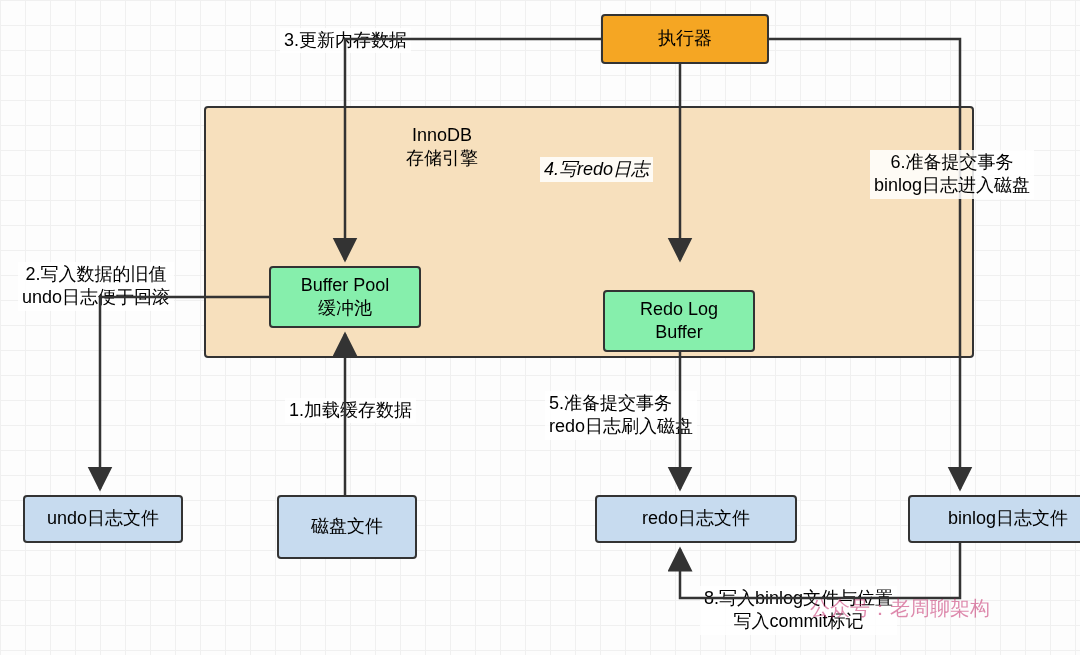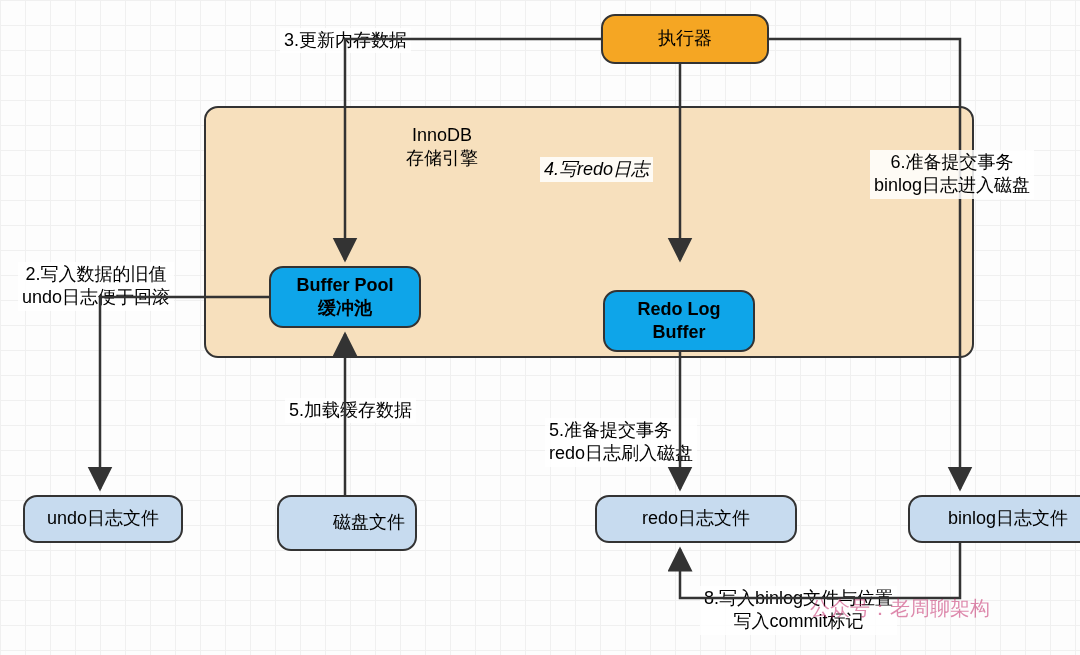--- a/index.html
+++ b/index.html
@@ -11,33 +11,33 @@
     background-color: #fdfdfd;
     background-image:
       linear-gradient(#f0f0f0 1px, transparent 1px),
       linear-gradient(90deg, #f0f0f0 1px, transparent 1px);
     background-size: 25px 25px;
     overflow: hidden;
   }
   .box {
     position: absolute;
     border: 2px solid #333;
-    border-radius: 14px;
+    border-radius: 4px;
     display: flex;
     flex-direction: column;
     align-items: center;
     justify-content: center;
     text-align: center;
     font-size: 18px;
     line-height: 1.3;
     padding: 6px 10px;
   }
   .orange { background: #f5a623; }
   .tan { background: #f7e0bd; }
-  .teal { background: #0ea5e9; font-weight: bold; }
+  .teal { background: #86efac; }
   .blue { background: #c7dbef; }
   .container-label {
     position: absolute;
     background: #f7e0bd;
     font-size: 18px;
     line-height: 1.3;
     text-align: center;
     padding: 2px 6px;
   }
   .label {
@@ -82,38 +82,38 @@
 
 <div class="box teal" style="left:603px; top:266px; width:152px; height:62px; z-index:2;margin-top:24px;">
   <span>Redo Log</span>
   <span>Buffer</span>
 </div>
 
 <div class="box blue" style="left:23px; top:495px; width:160px; height:48px; z-index:2;justify-content:center;">
   <span>undo日志文件</span>
 </div>
 
-<div class="box blue" style="left:277px; top:495px; width:140px; height:56px; z-index:2;align-items:flex-end;">
+<div class="box blue" style="left:277px; top:495px; width:140px; height:64px; z-index:2;">
   <span>磁盘文件</span>
 </div>
 
 <div class="box blue" style="left:595px; top:495px; width:202px; height:48px; z-index:2;">
   <span>redo日志文件</span>
 </div>
 
 <div class="box blue" style="left:908px; top:495px; width:200px; height:48px; z-index:2;">
   <span>binlog日志文件</span>
 </div>
 
-<div class="label" style="left:285px; top:398px;">5.加载缓存数据</div>
+<div class="label" style="left:285px; top:398px;">1.加载缓存数据</div>
 <div class="label" style="left:18px; top:262px;">2.写入数据的旧值
 undo日志便于回滚</div>
 <div class="label" style="left:280px; top:28px;">3.更新内存数据</div>
 <div class="label" style="left:540px; top:157px; z-index:3;font-style:italic;">4.写redo日志</div>
-<div class="label" style="left:545px; top:391px; text-align:left;margin-top:27px;">5.准备提交事务
+<div class="label" style="left:545px; top:391px; text-align:left;">5.准备提交事务
 redo日志刷入磁盘</div>
 <div class="label" style="left:870px; top:150px; z-index:3;">6.准备提交事务
 binlog日志进入磁盘</div>
 <div class="label" style="left:700px; top:586px;">8.写入binlog文件与位置
 写入commit标记</div>
 
 <svg class="arrows">
   <defs>
     <marker id="ah" markerWidth="12" markerHeight="12" refX="9" refY="5" orient="auto">
       <path d="M0,0 L10,5 L0,10 Z" fill="#333"></path>

